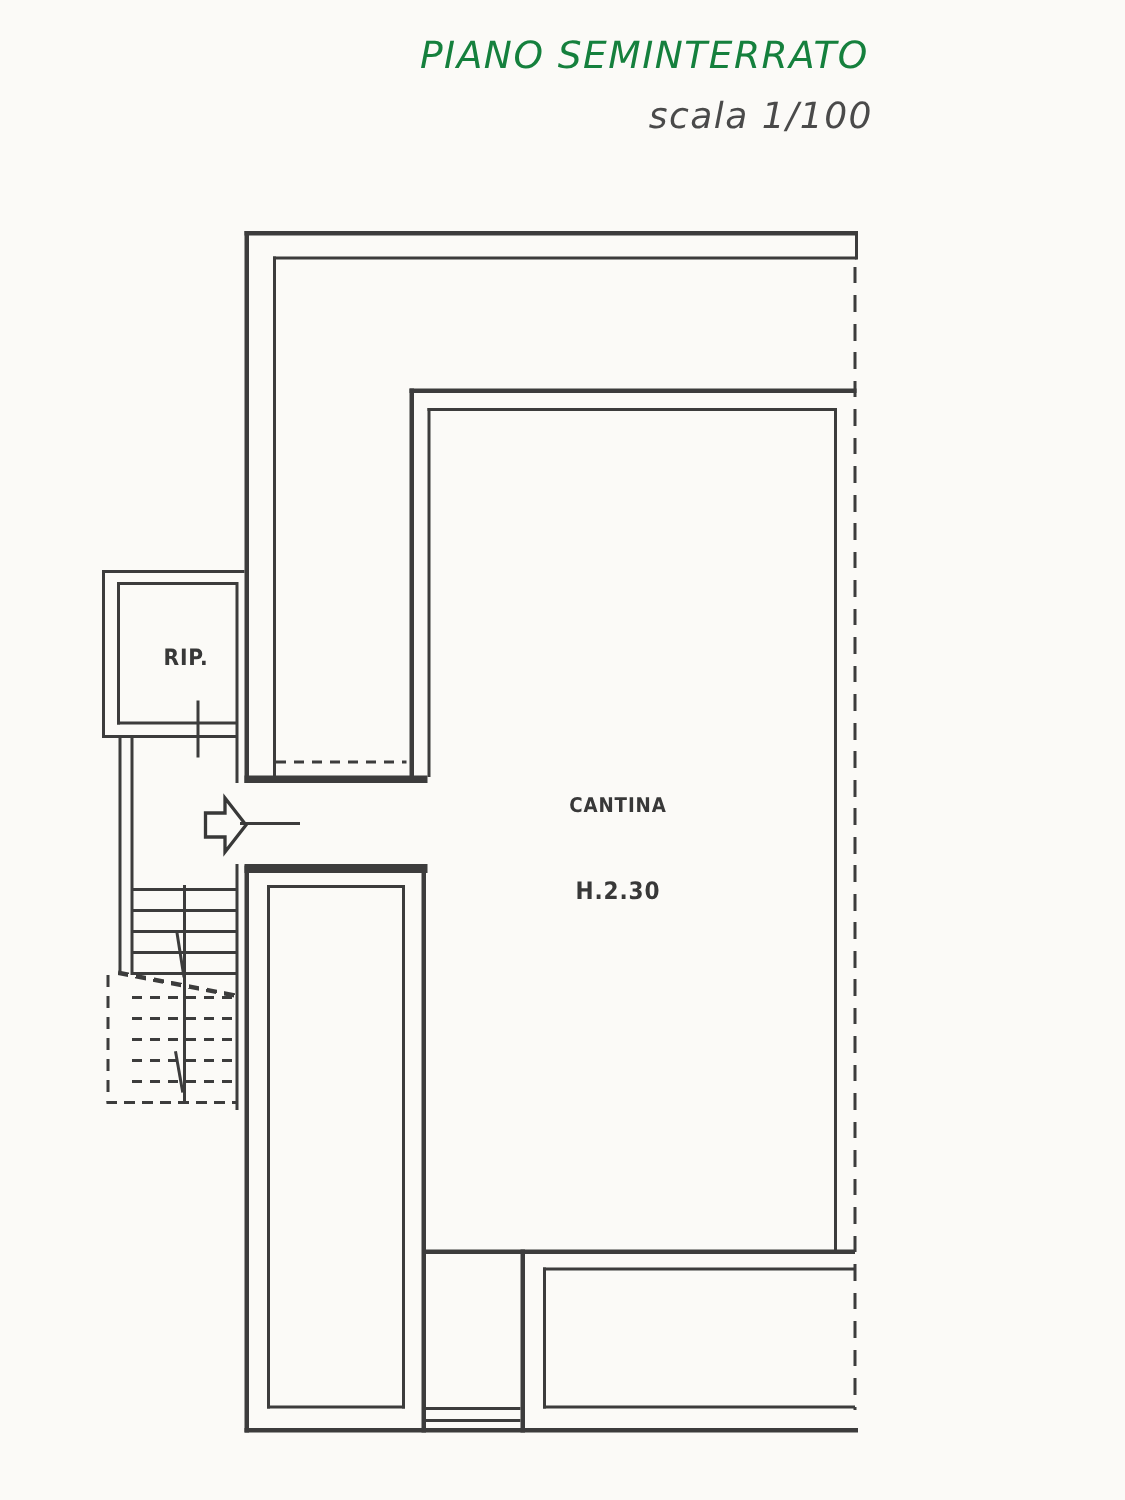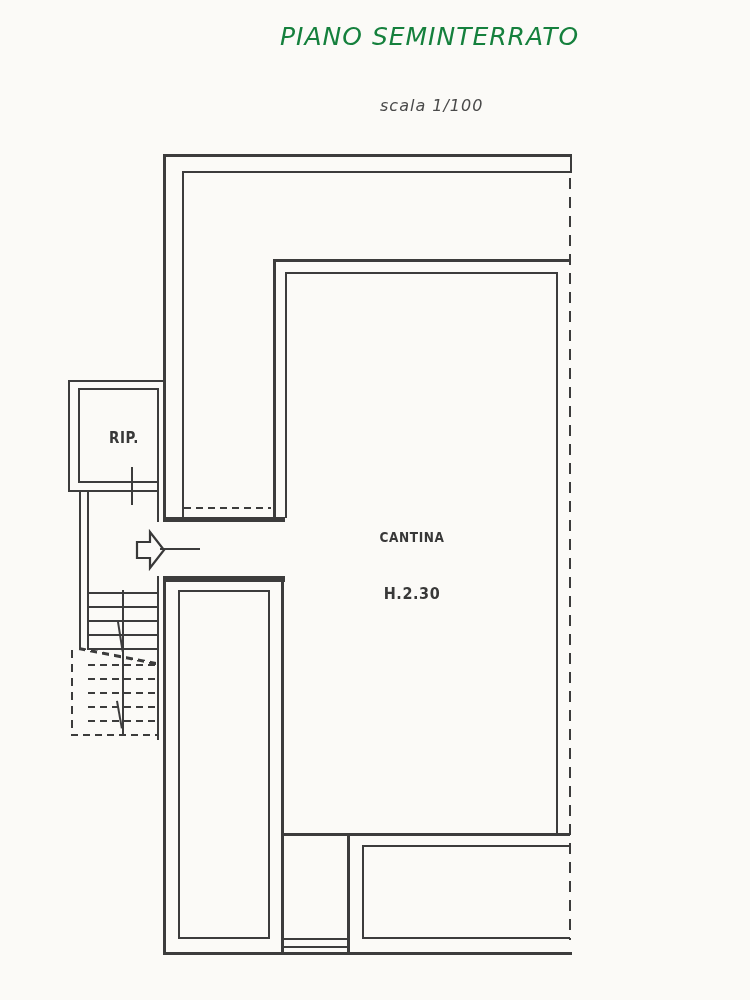--- a/index.html
+++ b/index.html
@@ -21,22 +21,22 @@
   .dash-h{position:absolute;background:repeating-linear-gradient(90deg,var(--ink) 0 9px,transparent 9px 16px);}
   .dash-v{position:absolute;background:repeating-linear-gradient(180deg,var(--ink) 0 11px,transparent 11px 19px);}
   .dash-h.fine{background:repeating-linear-gradient(90deg,var(--ink) 0 7px,transparent 7px 12px);}
   .dash-v.fine{background:repeating-linear-gradient(180deg,var(--ink) 0 8px,transparent 8px 14px);}
   .txt{position:absolute;white-space:nowrap;}
   .title-main{
     font-size:25px;font-style:italic;letter-spacing:1px;
     color:#15803d;text-align:left;
   }
   .title-scale{
-    font-size:16px;font-style:italic;letter-spacing:1px;
-    color:#4a4a4a;text-align:left;margin-top:33px;
+    font-size:24px;font-style:italic;letter-spacing:1px;
+    color:#4a4a4a;text-align:right;
   }
   .room-label{
     font-size:14px;font-weight:700;letter-spacing:0.6px;color:#383838;
     text-align:center;font-stretch:condensed;
   }
   .rot{transform-origin:0 0;}
   svg{position:absolute;overflow:visible;}
 </style>
 </head>
 <body>

